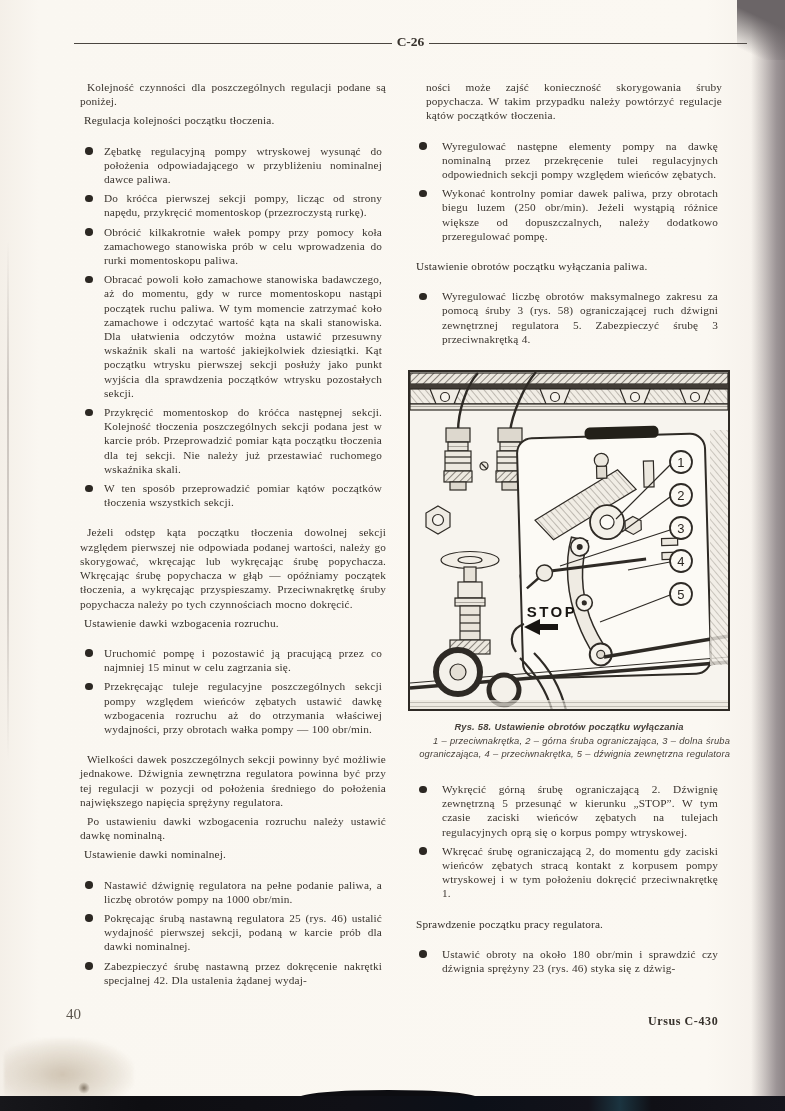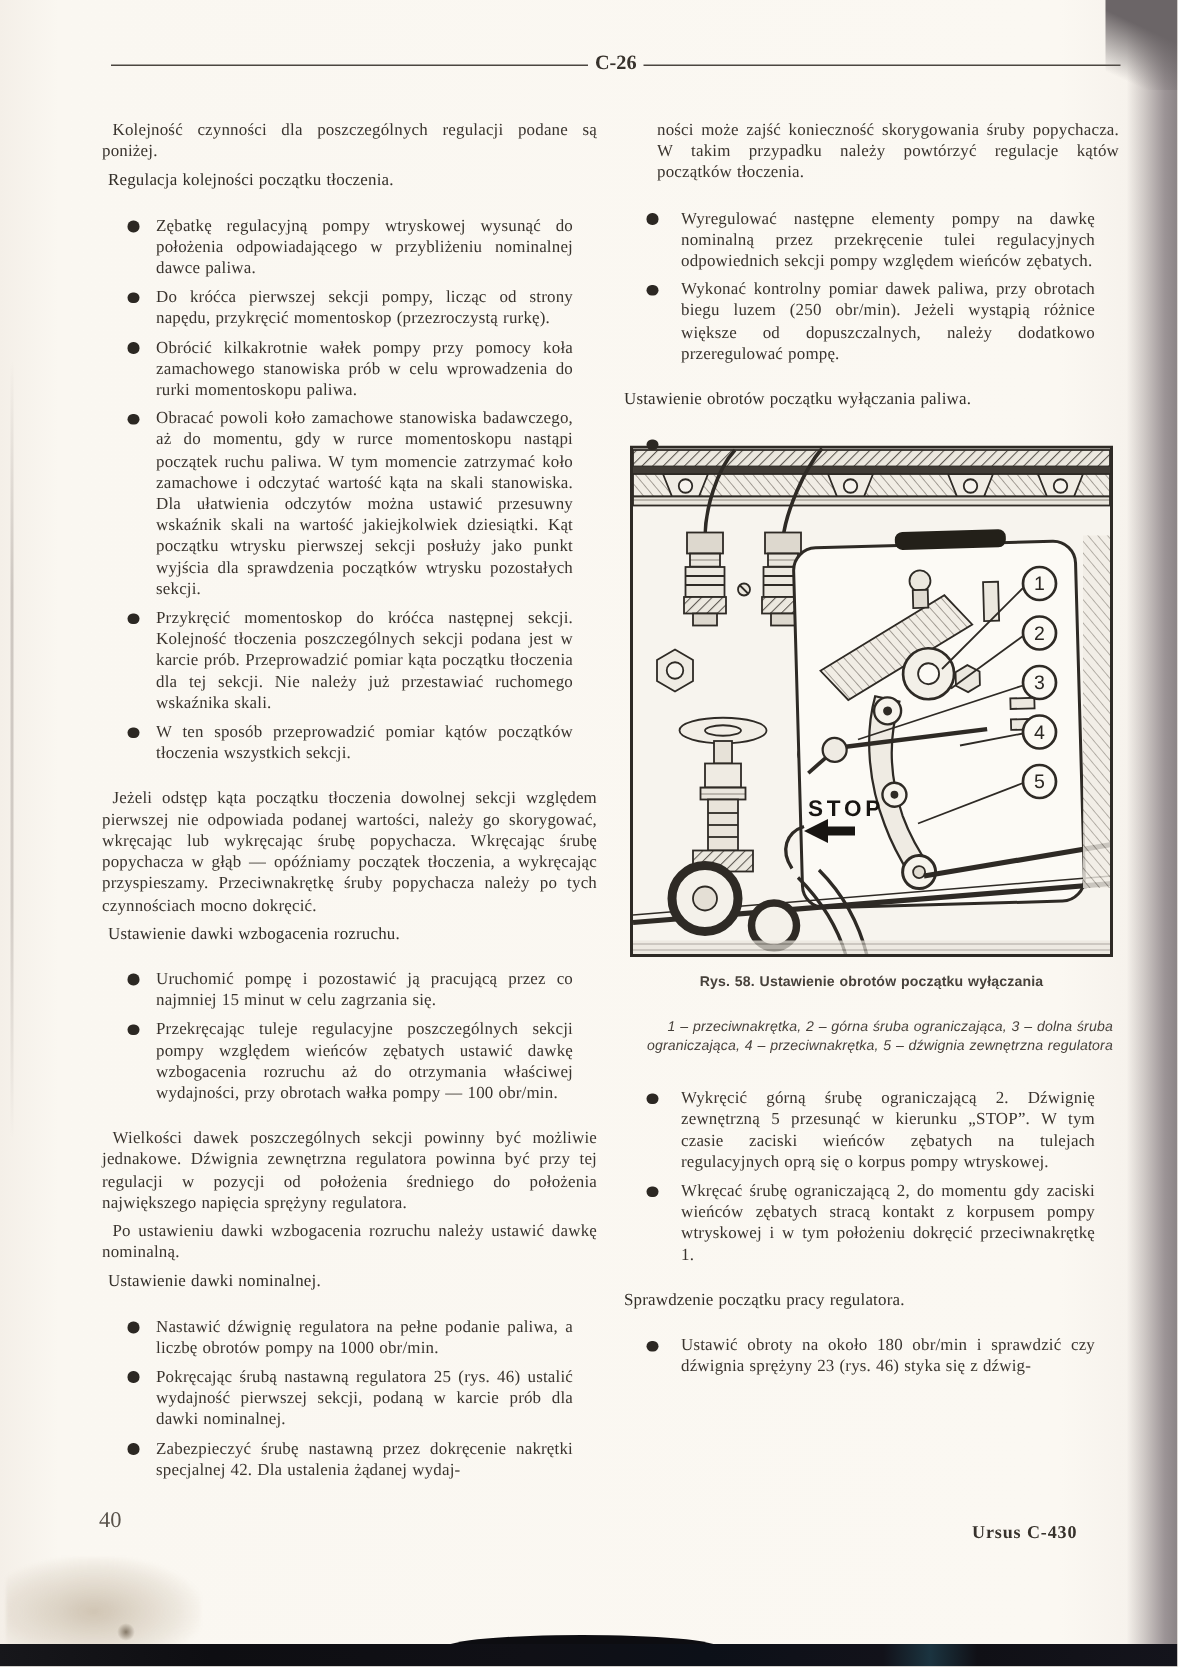--- a/index.html
+++ b/index.html
@@ -4,34 +4,34 @@
 <style>
   html,body{margin:0;padding:0;background:#e8e6e2;}
   .page{position:relative;width:785px;height:1111px;overflow:hidden;
     background:linear-gradient(90deg,#f4efe8 0%,#faf7f1 5%,#fbf8f2 90%,#f3eee8 100%);
     font-family:"Liberation Serif",serif;color:#3a342e;}
   .header{position:absolute;top:34px;left:74px;right:38px;display:flex;align-items:center;gap:5px;
     font-weight:bold;font-size:13.5px;color:#37322c;}
   .header .rule{flex:1;height:0;border-top:1.7px solid #4b4640;margin-top:2px;}
   .col{position:absolute;top:80px;font-size:11.3px;line-height:14.2px;letter-spacing:0.12px;word-spacing:0.4px;}
   .col-left{left:68px;width:330px;}
-  .col-right{left:412px;width:334px;}
-  .col p{margin:0 0 5px;text-align:justify;text-indent:7px;}
+  .col-right{left:400px;width:334px;}
+  .col p{margin:0 12px 5px;text-align:justify;text-indent:7px;}
   .col p.head{text-indent:4px;margin-top:2px;color:#332e28;}
   .col p.hang{margin-left:26px;text-indent:0;}
   .col ul{list-style:none;margin:16px;padding:0;}
   .col li{position:relative;padding-left:20px;margin:0 0 5px;text-align:justify;}
   .col-right li{padding-left:26px;}
   .dot{position:absolute;left:1px;top:3.5px;width:7.5px;height:7.5px;border-radius:50%;background:#2c2823;}
   .col-right .dot{left:3px;}
   .figure{margin:24px 0 0 8px;width:322px;}
   .figure svg{display:block;}
   .fig-caption{margin:9px 0 22px 8px;width:322px;text-align:center;
     font-family:"Liberation Sans",sans-serif;font-size:9.4px;line-height:13px;color:#47413b;}
-  .cap-title{font-weight:bold;margin-bottom:17px;}
+  .cap-title{font-weight:bold;margin-bottom:1px;font-style:italic;}
   .cap-legend{font-style:italic;text-align:right;}
   .pageno{position:absolute;left:66px;top:1006px;font-size:15px;color:#5a544c;}
   .brand{position:absolute;left:648px;top:1014px;font-weight:bold;font-size:12px;letter-spacing:0.6px;color:#37322c;}
   .edge-right{position:absolute;top:0;right:0;width:34px;height:100%;
     background:linear-gradient(to right,rgba(168,160,160,0) 0%,rgba(168,160,160,0.5) 35%,#9c9496 75%,#8b8486 100%);}
   .corner-tr{position:absolute;top:0;right:0;width:48px;height:60px;
     background:linear-gradient(205deg,#6b6567 35%,rgba(107,101,103,0) 85%);}
   .edge-left{position:absolute;left:7px;top:240px;width:2px;height:520px;
     background:linear-gradient(to bottom,transparent,rgba(120,110,105,0.32) 30%,rgba(120,110,105,0.28) 70%,transparent);}
   .bar-bottom{position:absolute;left:0;bottom:0;width:100%;height:15px;
@@ -82,21 +82,21 @@
   </div>
 
   <div class="col col-right">
     <p class="hang">ności może zajść konieczność skorygowania śruby popychacza. W takim przypadku należy powtórzyć regulacje kątów początków tłoczenia.</p>
     <ul>
       <li><span class="dot"></span><span>Wyregulować następne elementy pompy na dawkę nominalną przez przekręcenie tulei regulacyjnych odpowiednich sekcji pompy względem wieńców zębatych.</span></li>
       <li><span class="dot"></span><span>Wykonać kontrolny pomiar dawek paliwa, przy obrotach biegu luzem (250 obr/min). Jeżeli wystąpią różnice większe od dopuszczalnych, należy dodatkowo przeregulować pompę.</span></li>
     </ul>
     <p class="head">Ustawienie obrotów początku wyłączania paliwa.</p>
     <ul>
-      <li><span class="dot"></span></li>
+      <li><span class="dot"></span><span>Wyregulować liczbę obrotów maksymalnego zakresu za pomocą śruby 3 (rys. 58) ograniczającej ruch dźwigni zewnętrznej regulatora 5. Zabezpieczyć śrubę 3 przeciwnakrętką 4.</span></li>
     </ul>
 
     <div class="figure">
       <svg width="322" height="341" viewBox="0 0 322 341" xmlns="http://www.w3.org/2000/svg">
         <defs>
           <pattern id="hA" width="5" height="5" patternUnits="userSpaceOnUse" patternTransform="rotate(45)">
             <rect width="5" height="5" fill="#ece8df"></rect>
               <line x1="0" y1="0" x2="0" y2="5" stroke="#5a554e" stroke-width="1.4"></line>
           </pattern>
           <pattern id="hB" width="5" height="5" patternUnits="userSpaceOnUse" patternTransform="rotate(-40)">

